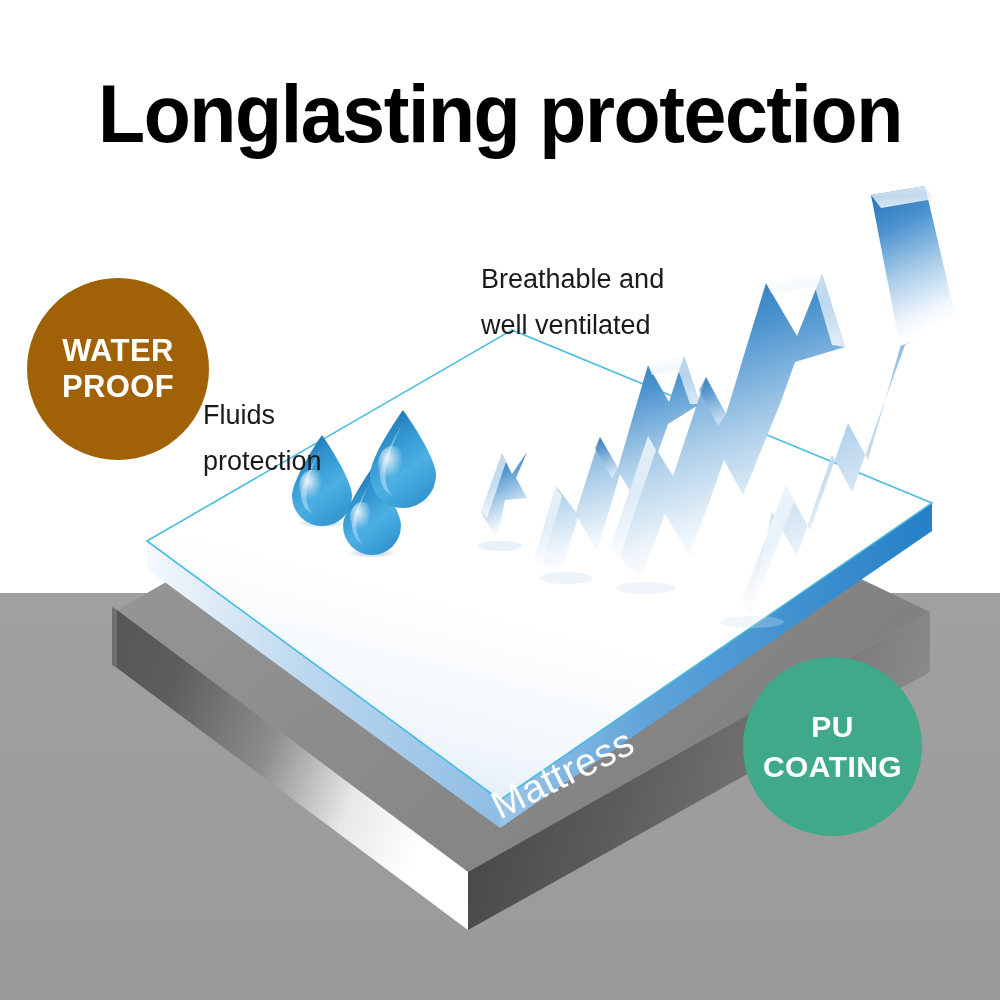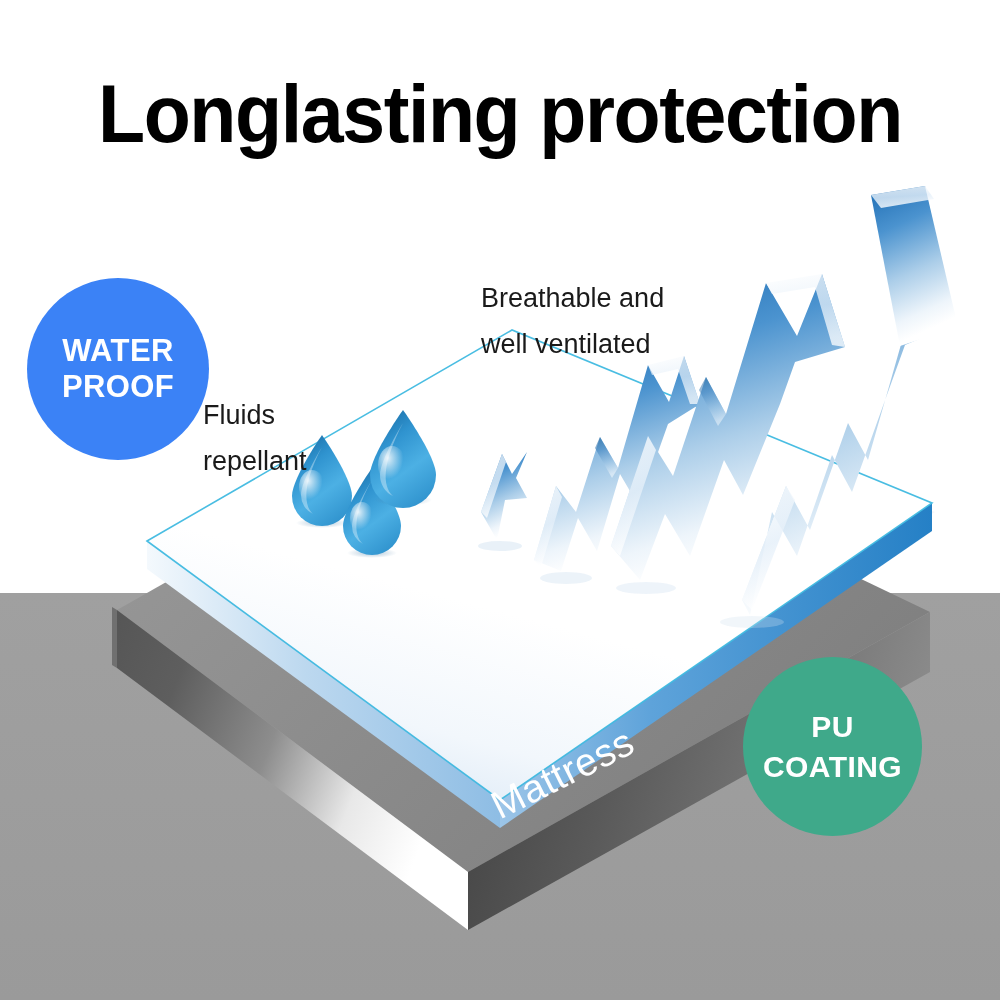--- a/index.html
+++ b/index.html
@@ -59,21 +59,21 @@
     color: #ffffff;
     font-family: "Liberation Sans", sans-serif;
     font-weight: 700;
     -webkit-font-smoothing: antialiased;
   }
   #badge-waterproof {
     left: 27px;
     top: 278px;
     width: 182px;
     height: 182px;
-    background: #3b82f6;
+    background: #a16207;
     font-size: 31px;
     line-height: 36px;
     letter-spacing: 0.4px;
   }
   #badge-pucoating {
     left: 743px;
     top: 657px;
     width: 179px;
     height: 179px;
     background: #3FA98A;
@@ -99,21 +99,20 @@
     left: 203px;
     top: 392px;
     font-size: 27px;
     line-height: 46px;
   }
   #callout-breathable {
     left: 481px;
     top: 256px;
     font-size: 27px;
     line-height: 46px;
-    margin-top: 19px;
   }
 
   
   #mattress-label {
     position: absolute;
     left: 494px;
     top: 786px;
     font-family: "Liberation Sans", sans-serif;
     font-size: 39px;
     font-weight: 400;
@@ -375,20 +374,20 @@
     <span class="badge-text">WATER
 PROOF</span>
   </div>
 
   <div class="badge" id="badge-pucoating">
     <span class="badge-text">PU
 COATING</span>
   </div>
 
   <div class="callout" id="callout-fluids">Fluids
-repellant</div>
+protection</div>
 
   <div class="callout" id="callout-breathable">Breathable and
 well ventilated</div>
 
   <div id="mattress-label">Mattress</div>
 
 </div>
 
 </body></html>

